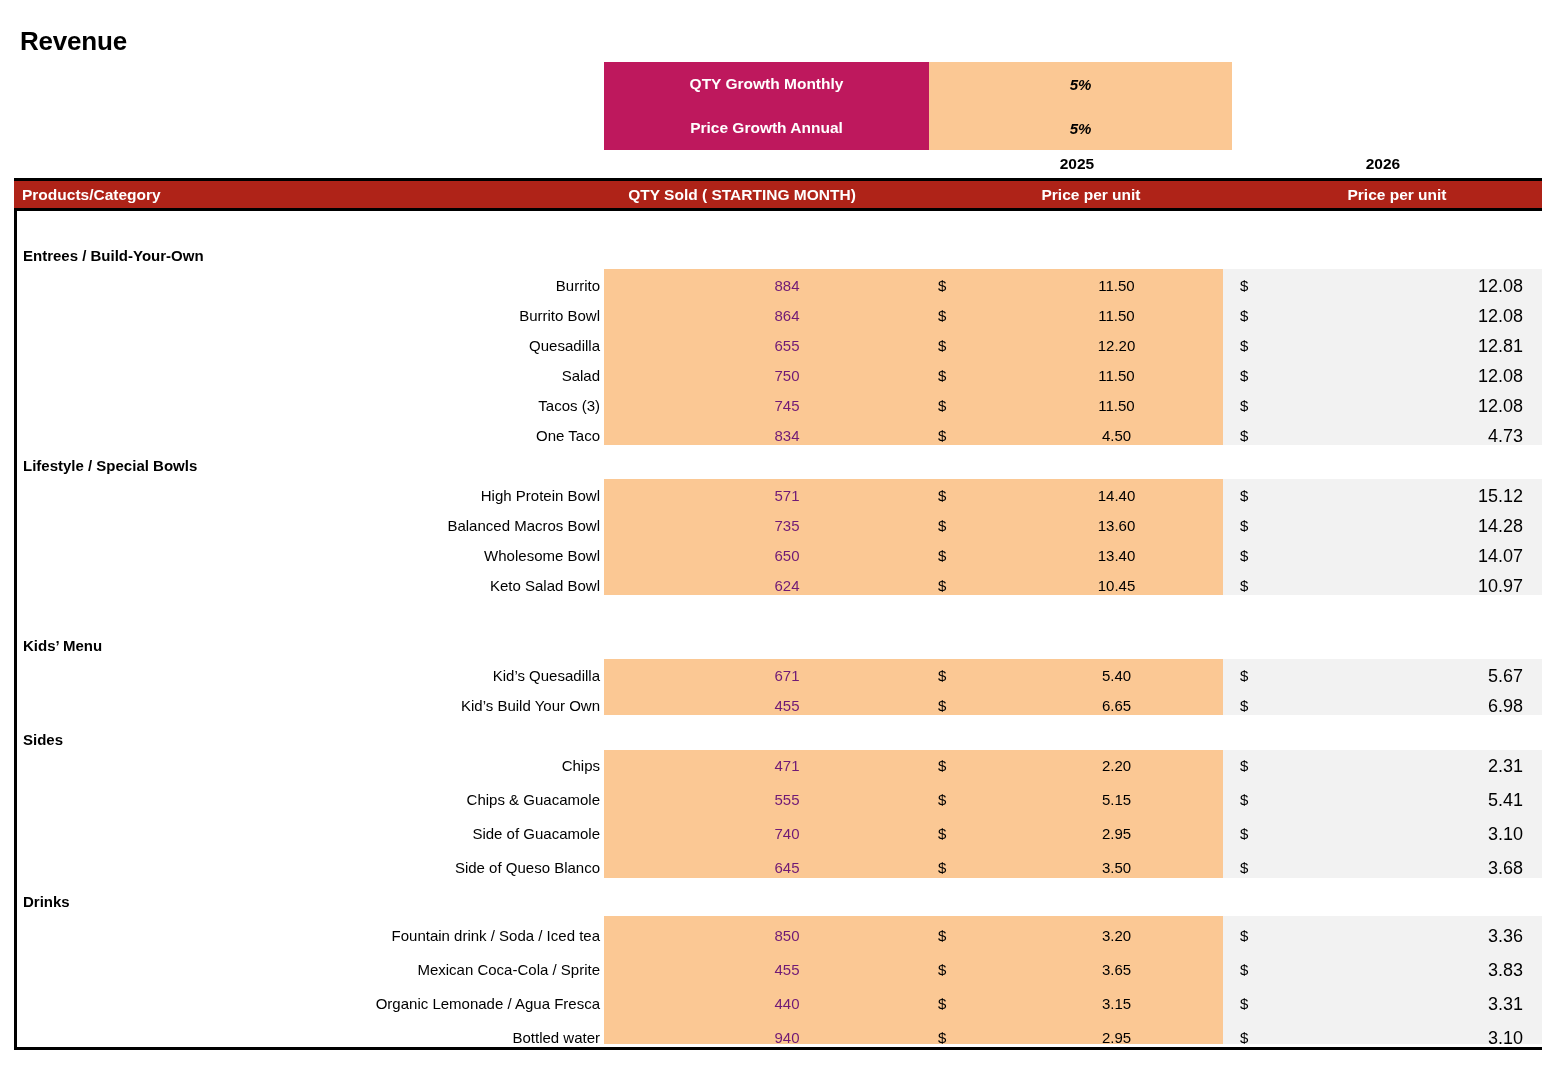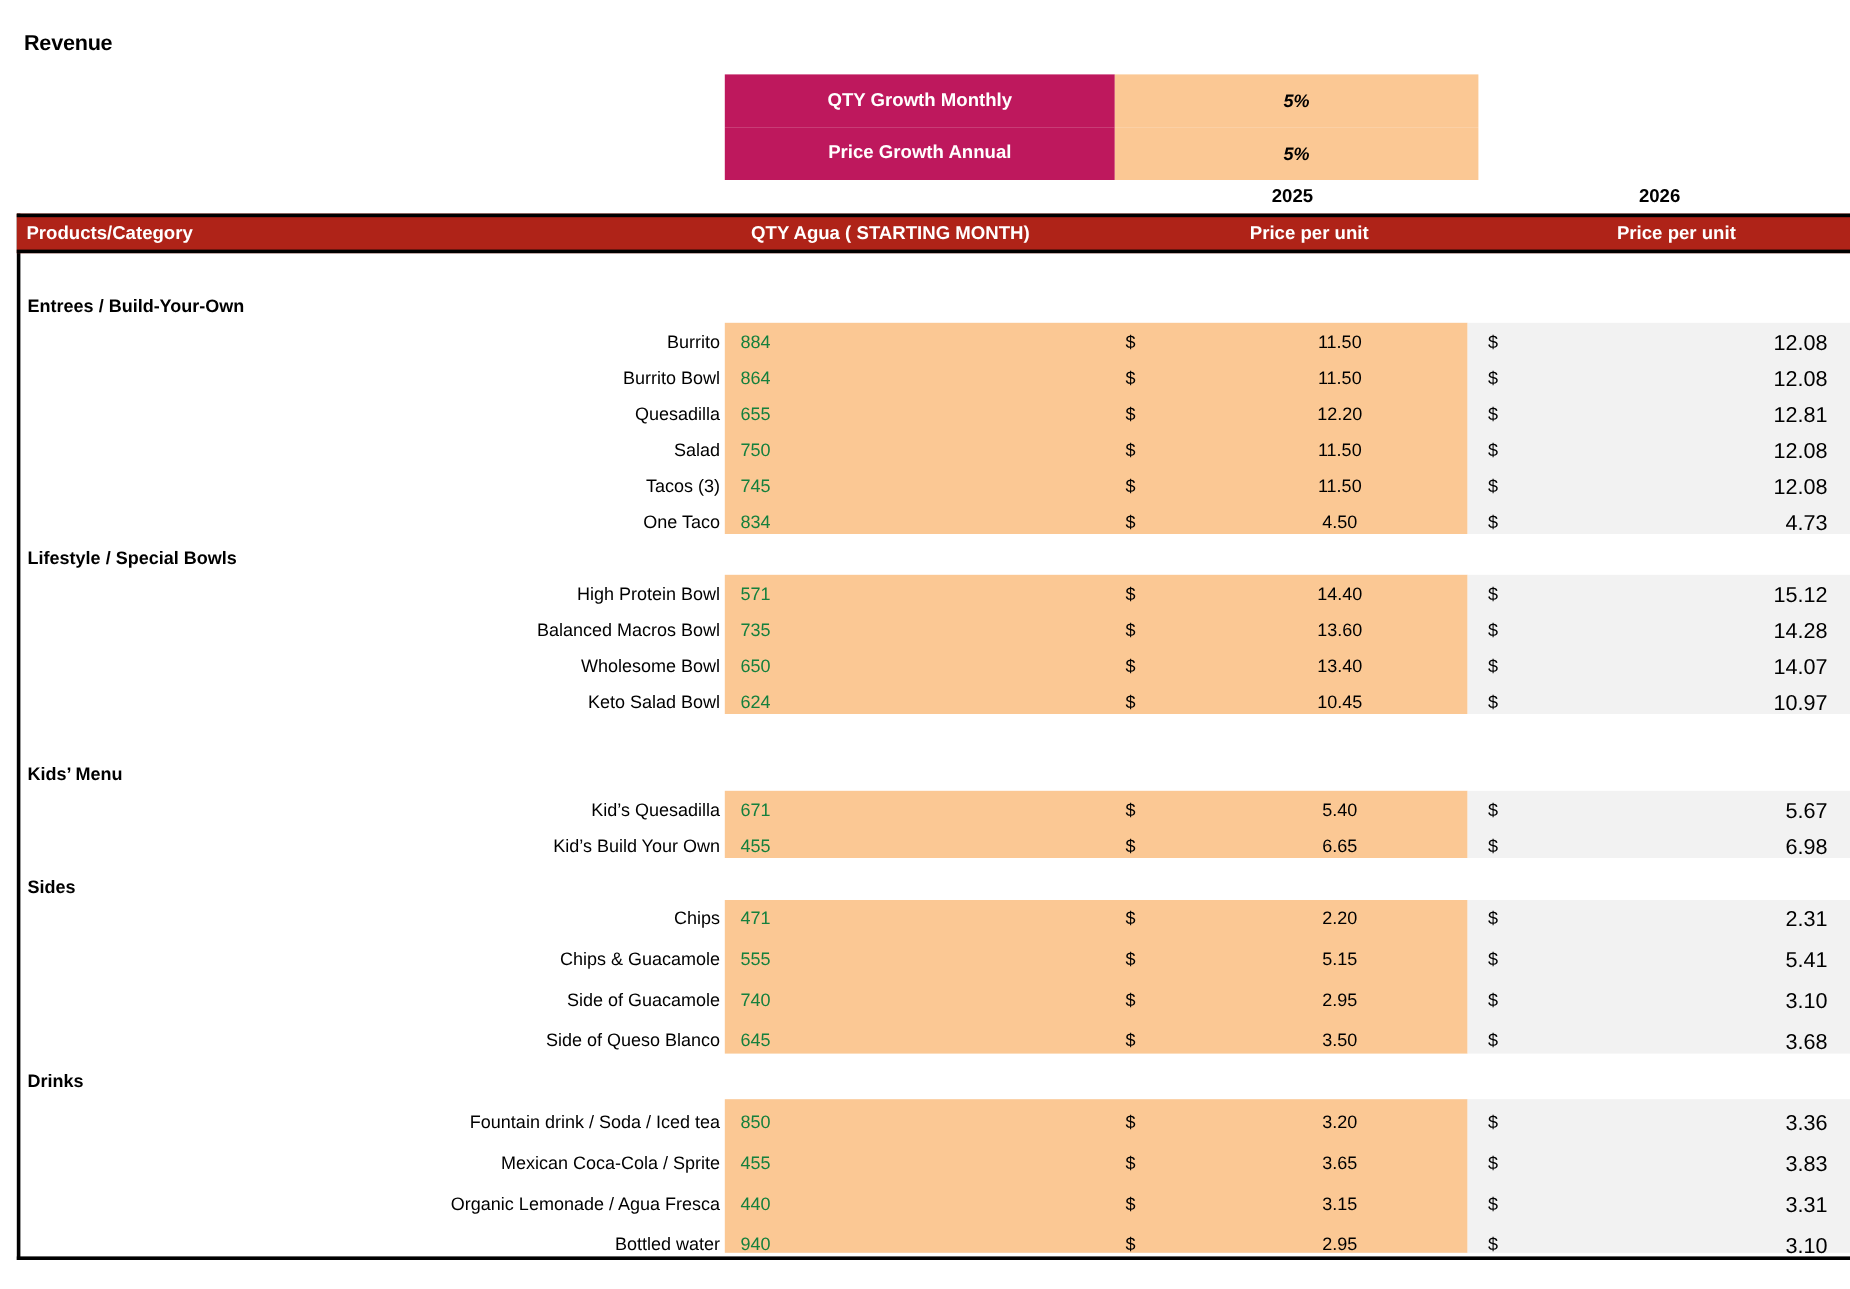--- a/index.html
+++ b/index.html
@@ -9,21 +9,21 @@
     background: #ffffff;
     font-family: "Liberation Sans", sans-serif;
     overflow: hidden;
   }
   #sheet { position: relative; width: 1542px; height: 1074px; }
 
   
   #page-title {
     position: absolute;
     left: 20px; top: 26px;
-    font-size: 18px;
+    font-size: 26px;
     font-weight: bold;
     color: #000;
     letter-spacing: -0.2px;
   }
 
   
   #growth-box {
     position: absolute;
     left: 604px; top: 62px;
     width: 628px; height: 88px;
@@ -137,23 +137,23 @@
     left: 120px; width: 463px;
     text-align: right;
     font-size: 15px;
     color: #000;
     line-height: 22px;
     white-space: nowrap;
   }
   .row .qty {
     position: absolute;
     left: 600px; width: 340px;
-    text-align: left;
-    font-size: 15px;
-    color: #15803d;
+    text-align: center;
+    font-size: 15px;
+    color: #701a75;
     line-height: 22px;
   }
   .row .cur25 {
     position: absolute;
     left: 921px; width: 20px;
     text-align: left;
     font-size: 15px;
     color: #000;
     line-height: 22px;
   }
@@ -200,21 +200,21 @@
     </div>
   </div>
 
   <div id="year-2025" class="year-label">2025</div>
   <div id="year-2026" class="year-label">2026</div>
 
   <div id="table-frame"></div>
 
   <div id="header-bar">
     <div class="hdr-cell" id="hdr-products">Products/Category</div>
-    <div class="hdr-cell" id="hdr-qty">QTY Agua ( STARTING MONTH)</div>
+    <div class="hdr-cell" id="hdr-qty">QTY Sold ( STARTING MONTH)</div>
     <div class="hdr-cell" id="hdr-p2025">Price per unit</div>
     <div class="hdr-cell" id="hdr-p2026">Price per unit</div>
   </div>
 
   <div id="body-area">
       <div class="section-label" style="top: 36px;">Entrees / Build-Your-Own</div>
       <div class="band" style="top: 58px; height: 176px;">
         <div class="peach"></div>
         <div class="gray"></div>
       </div>

